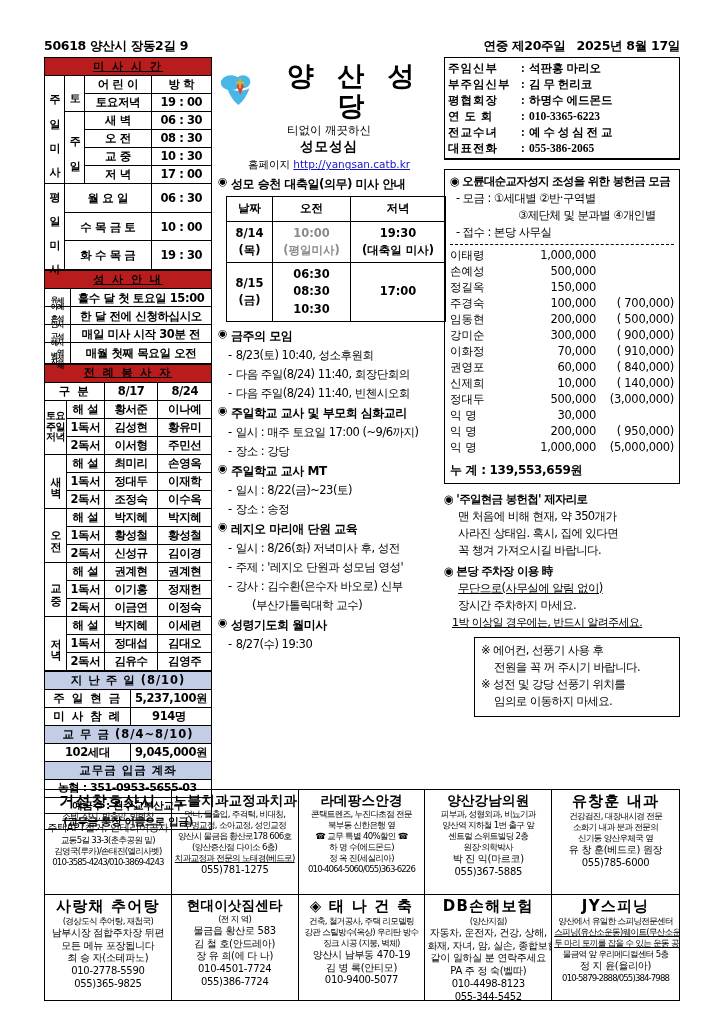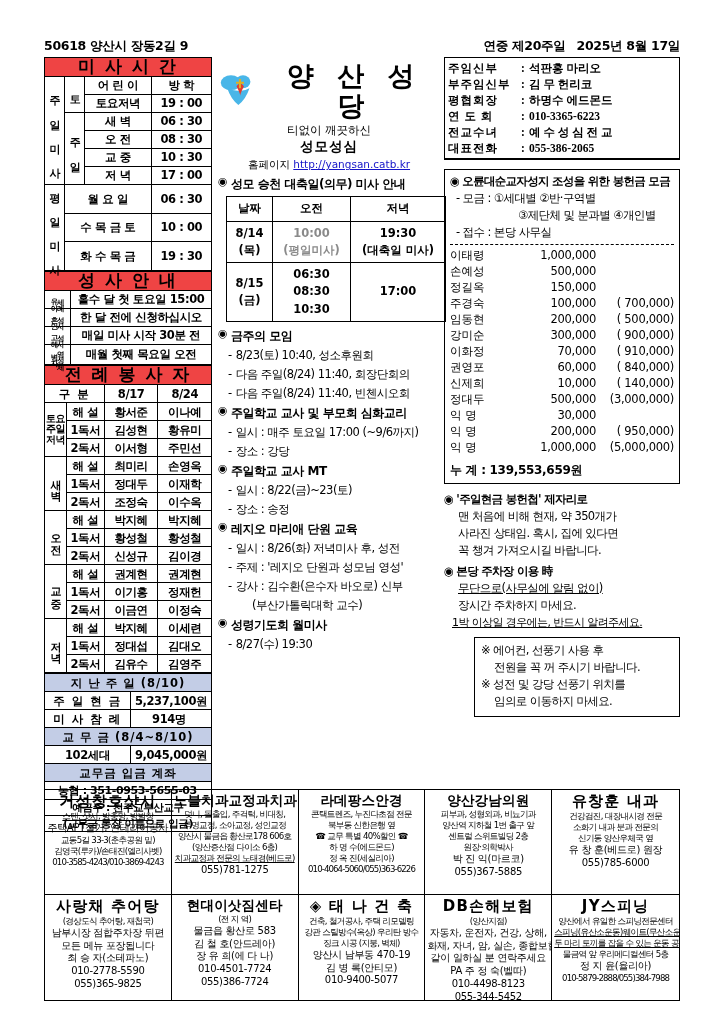--- a/index.html
+++ b/index.html
@@ -32,21 +32,21 @@
 
   
   table.t {
     border-collapse:collapse; width:100%;
     font-size:11.5px; letter-spacing:-0.4px;
   }
   table.t td, table.t th {
     border:1px solid #000; text-align:center; padding:0; height:18px;
     font-weight:bold; line-height:1.05; white-space:nowrap;
   }
-  .hdr { background:#ef4444; font-size:17px; letter-spacing:2px; }
+  .hdr { background:#b91c1c; font-size:11px; letter-spacing:2px;text-decoration:underline; }
   .hdr2 { background:#c3cde6; font-size:11.5px; letter-spacing:0px; }
   .sp2 { letter-spacing:1.5px; }
   .vert {
     writing-mode:vertical-rl; text-orientation:upright;
     letter-spacing:0px; line-height:1; font-size:11px;
     display:inline-block;
   }
   .vert-sm {
     writing-mode:vertical-rl; text-orientation:upright;
     font-size:7.5px; line-height:0.95; letter-spacing:-1px;

